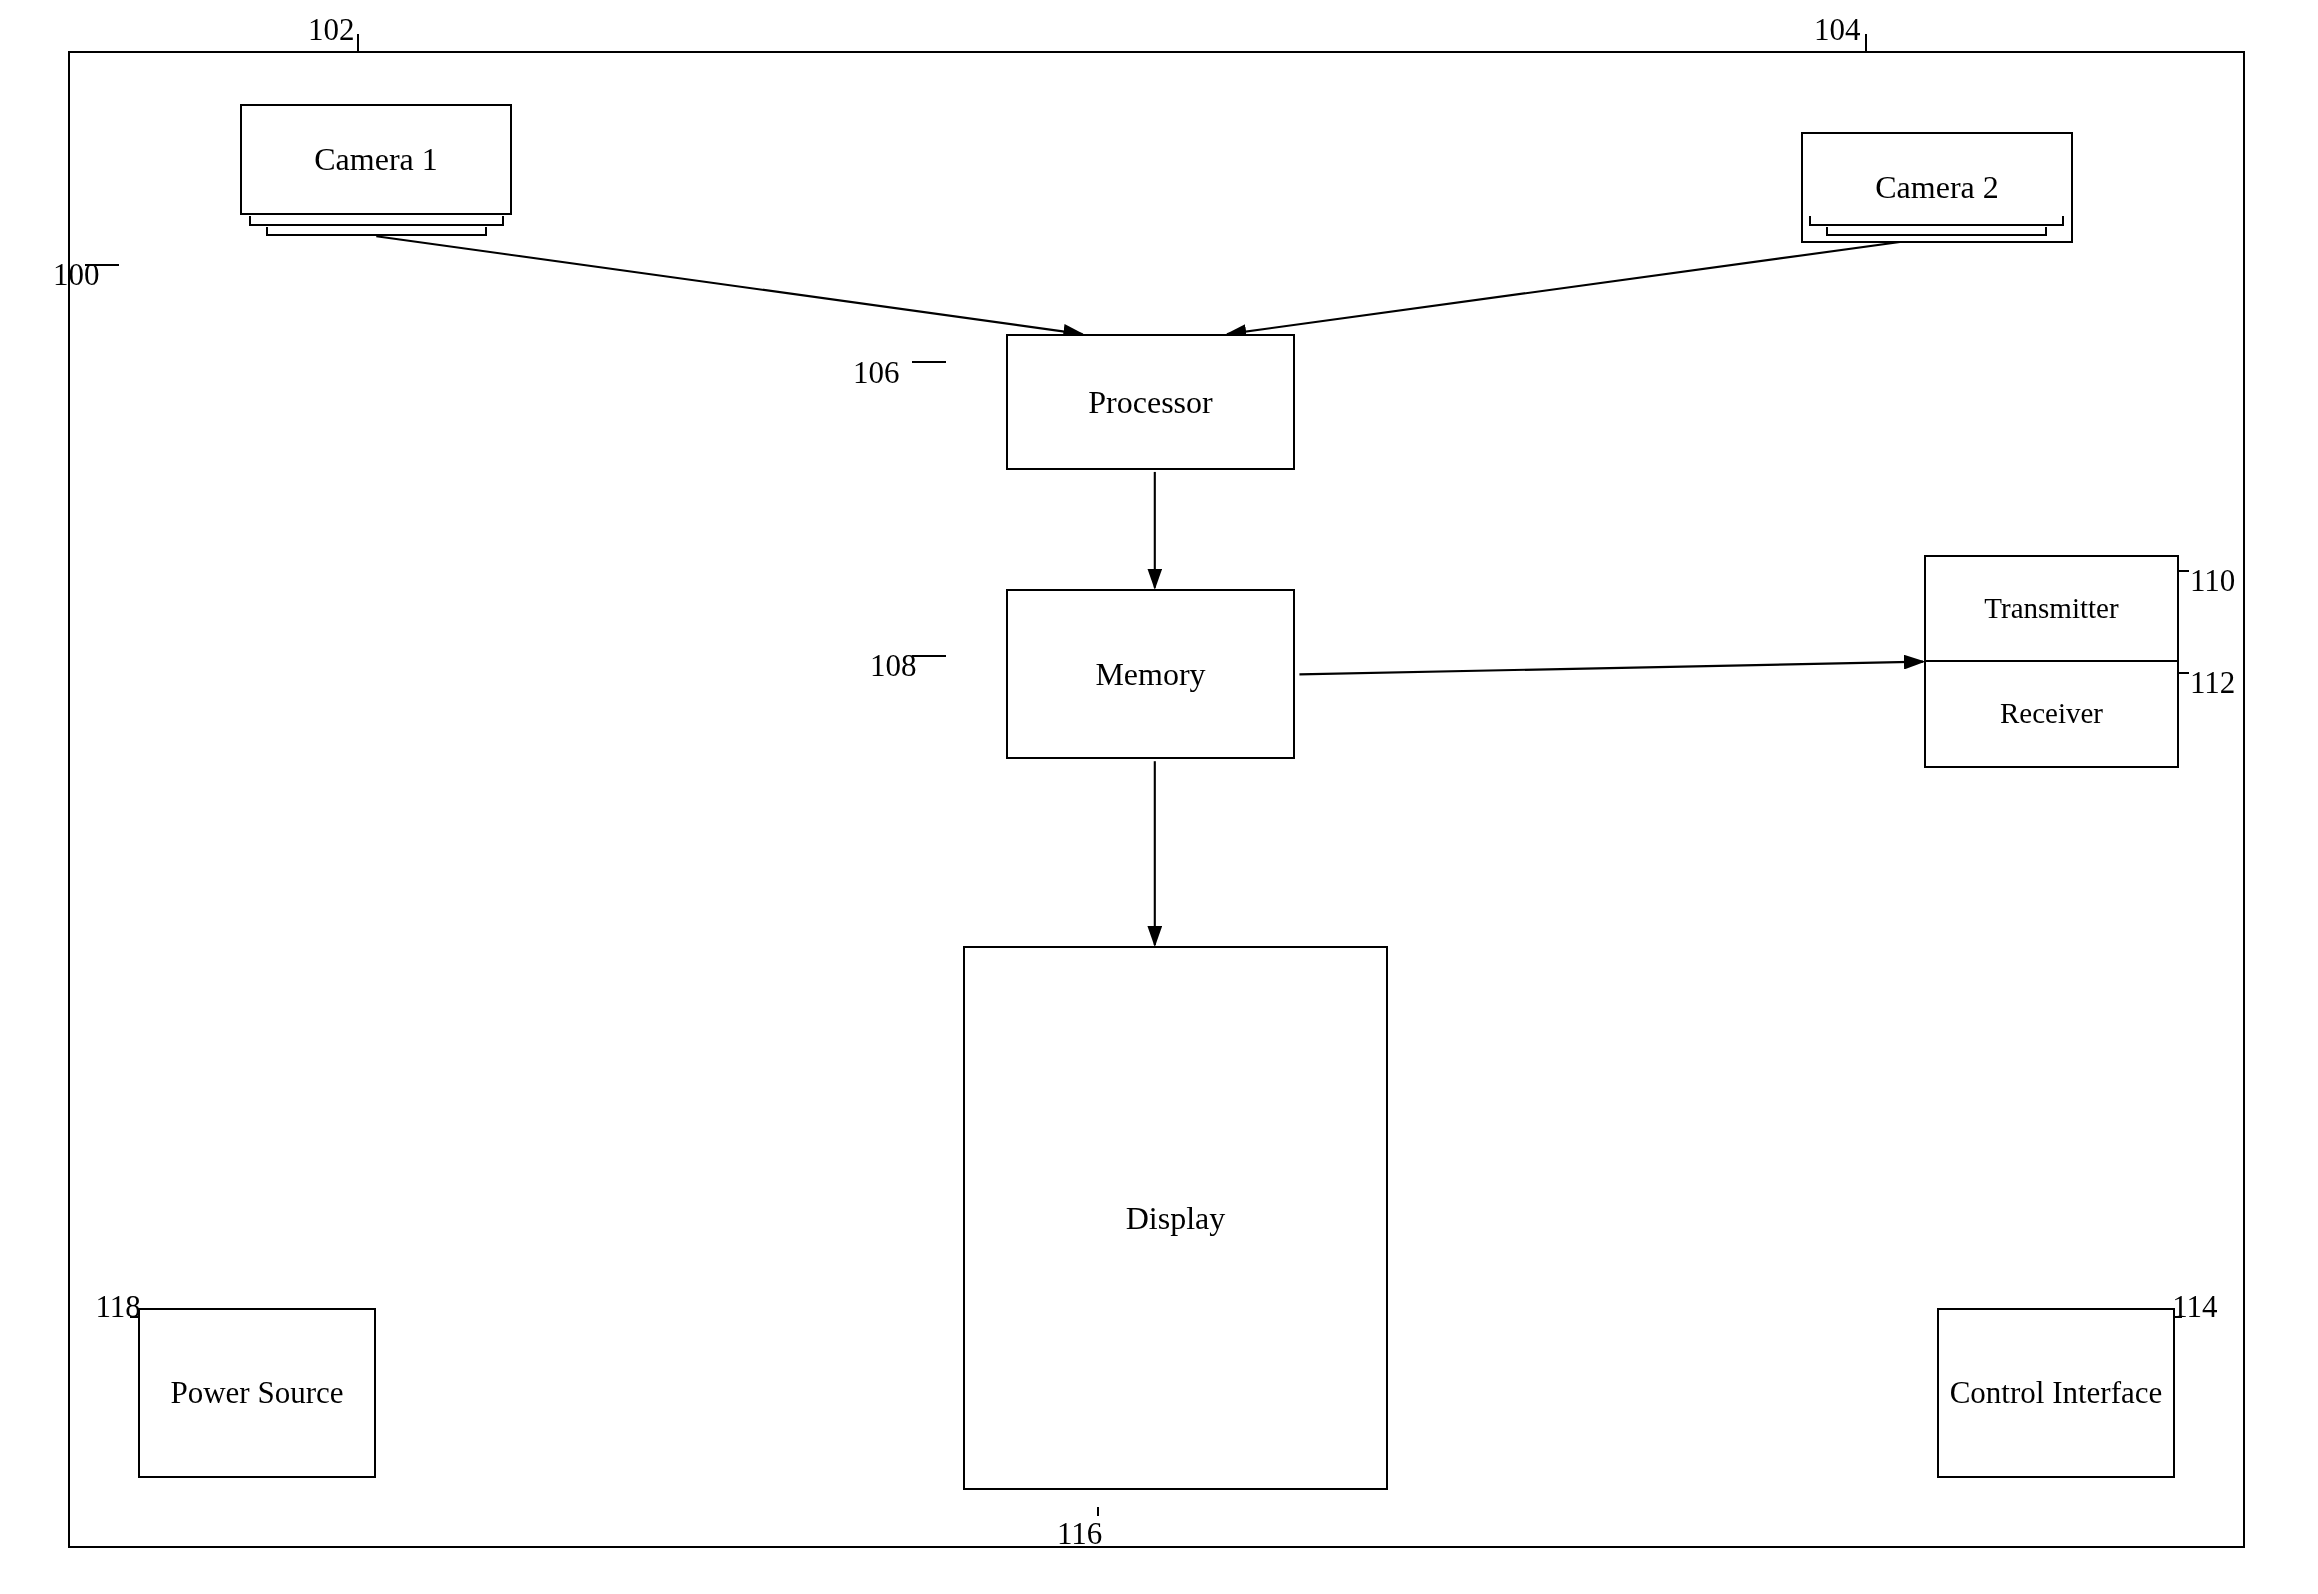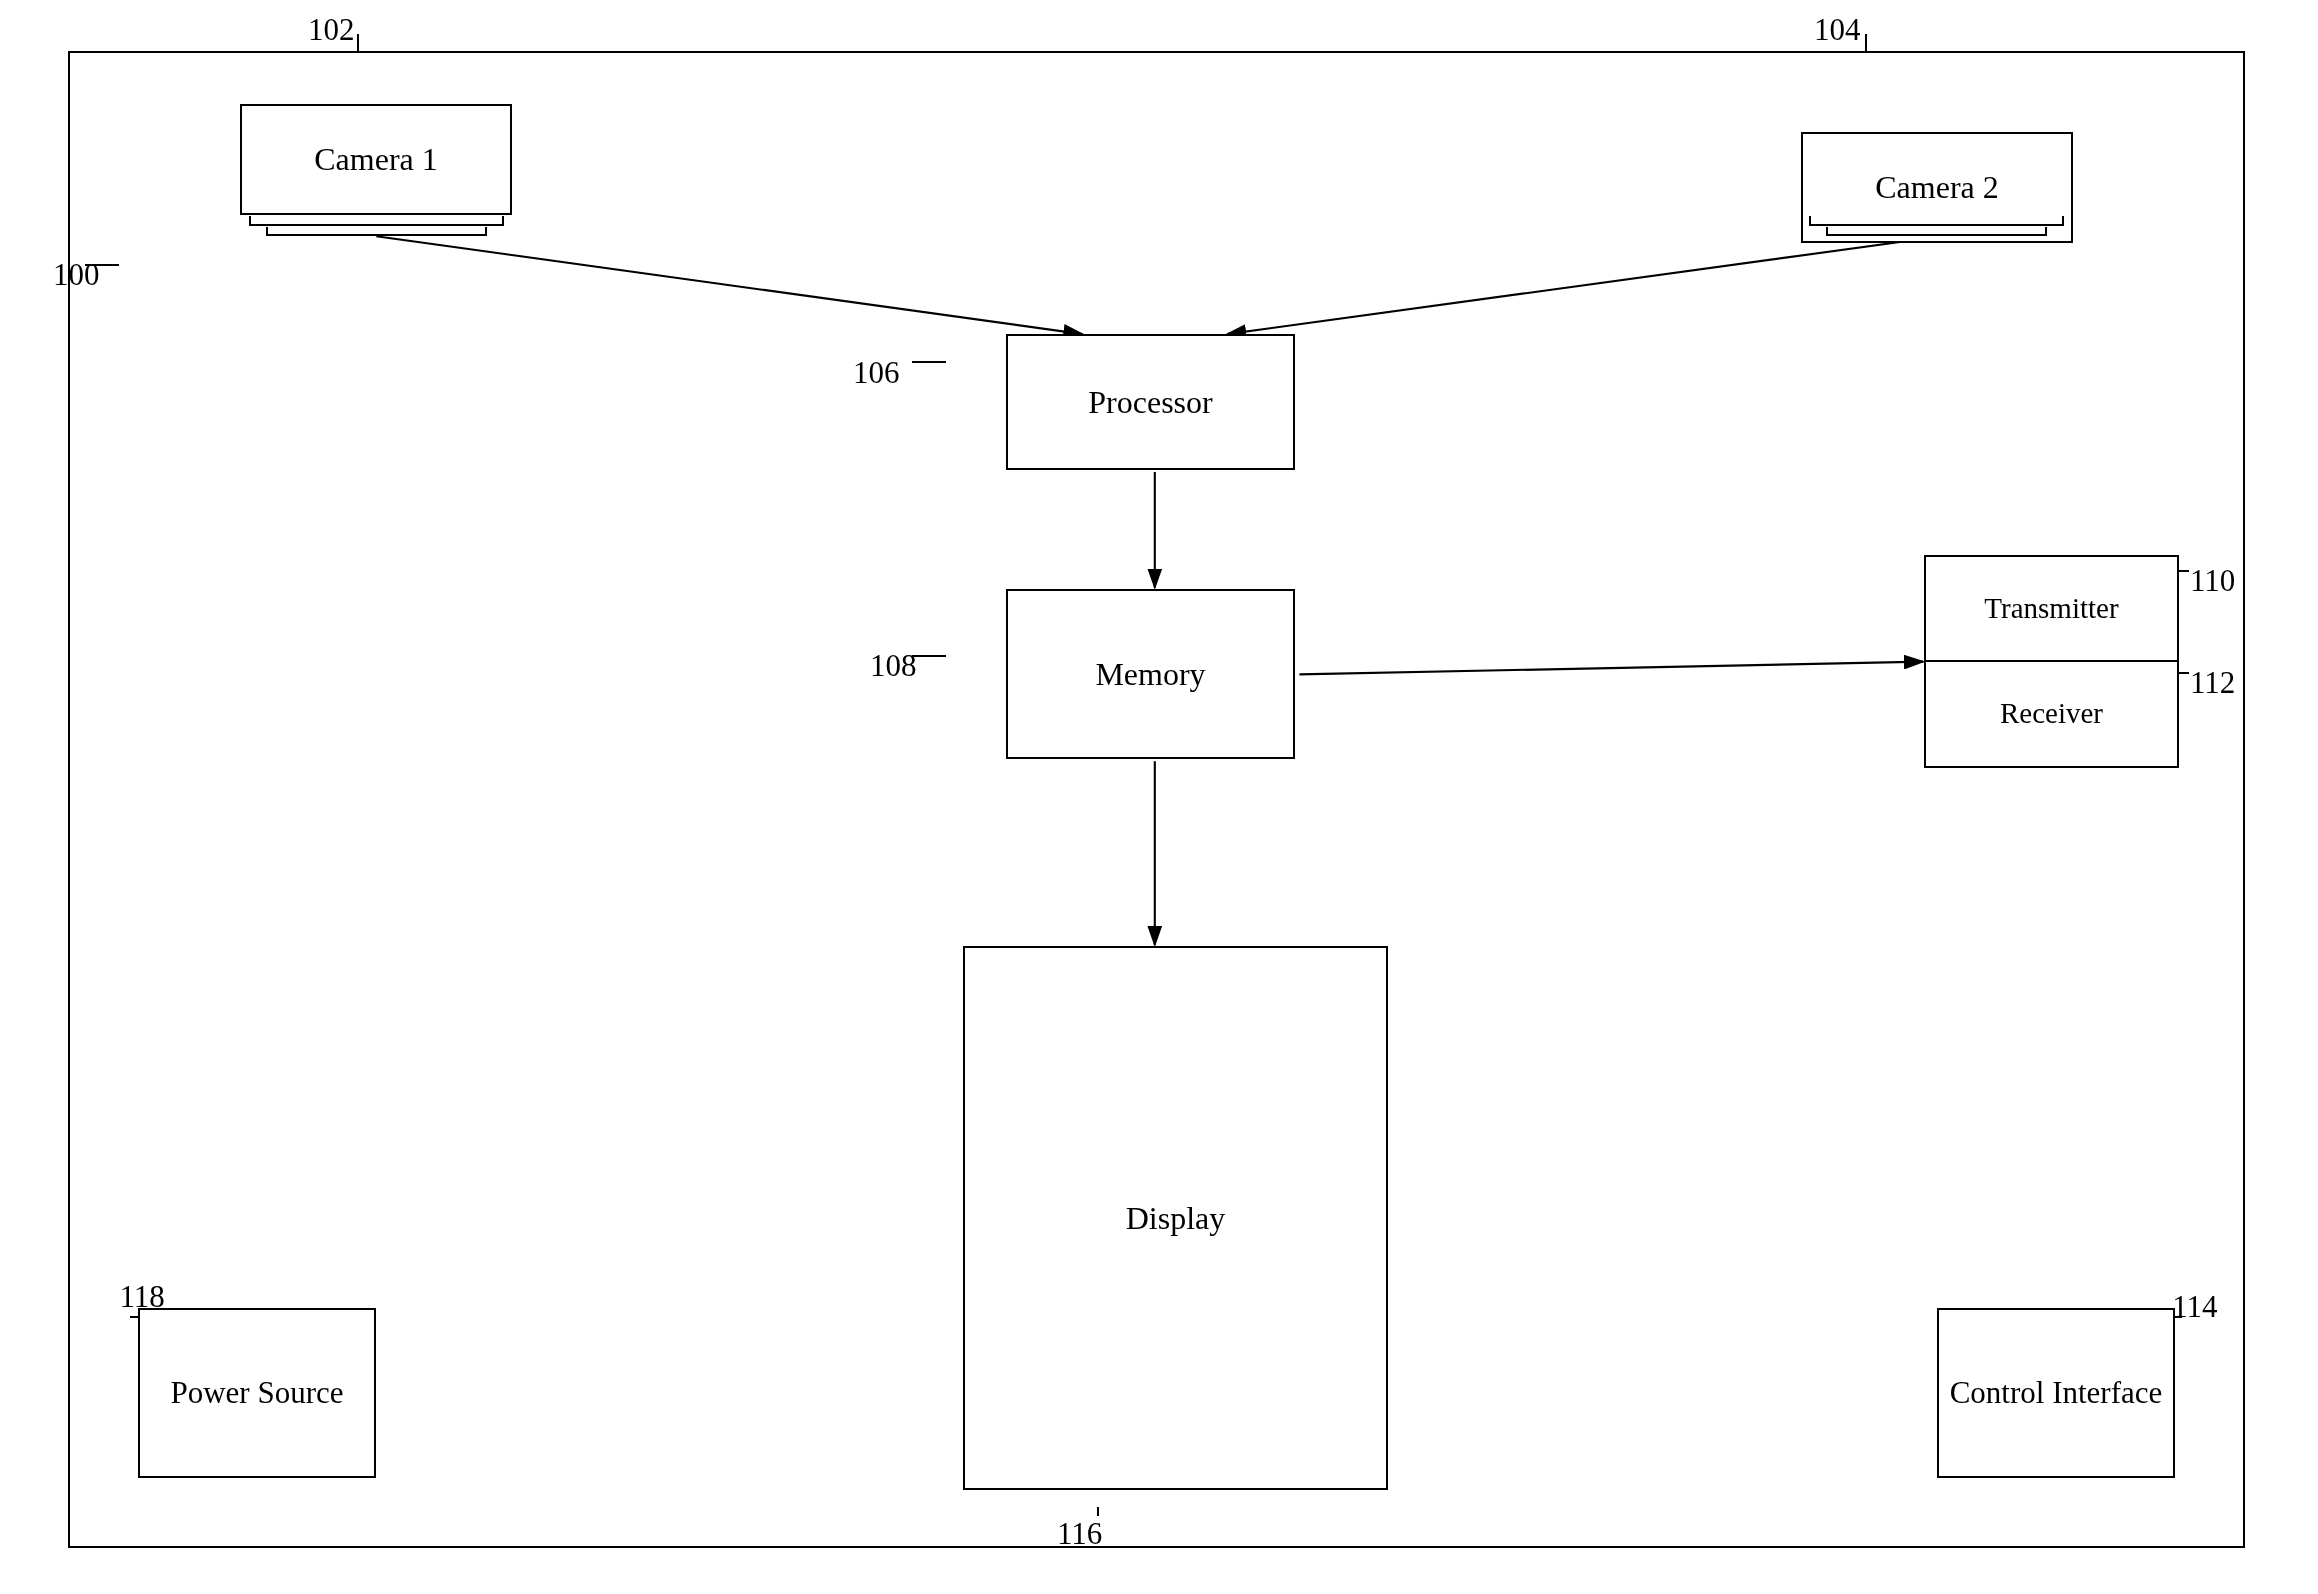--- a/index.html
+++ b/index.html
@@ -138,21 +138,21 @@
 
   <div style="position:absolute; top:612px; left:2120px;" class="label-ref">112</div>
   <div style="position:absolute; top:619px; left:2109px; width:10.2px; height:1.7px; background:#000;"></div>
 
   <div style="position:absolute; top:1463px; left:987px;" class="label-ref">116</div>
   <div style="position:absolute; top:1454px; left:1027px; width:1.7px; height:8.5px; background:#000;"></div>
   <div class="box" style="position:absolute; top:893px; left:893px; width:425px; height:544px;">
     <span>Display</span>
   </div>
 
-  <div style="position:absolute; bottom:231px; left:25.5px;margin-left:24px;" class="label-ref">118</div>
+  <div style="position:absolute; bottom:221px; left:25.5px;" class="label-ref">118</div>
   <div style="position:absolute; bottom:228px; left:60px; width:25.5px; height:1.7px; background:#000;"></div>
   <div class="box" style="position:absolute; bottom:68px; left:68px; width:238px; height:170px; font-size:31px; text-align:center;">
     <span>Power Source</span>
   </div>
 
   <div style="position:absolute; bottom:221px; right:25.5px;" class="label-ref">114</div>
   <div style="position:absolute; bottom:228px; right:61px; width:25.5px; height:1.7px; background:#000;"></div>
   <div class="box" style="position:absolute; bottom:68px; right:68px; width:238px; height:170px; font-size:31px; text-align:center;">
     <span>Control Interface</span>
   </div>

